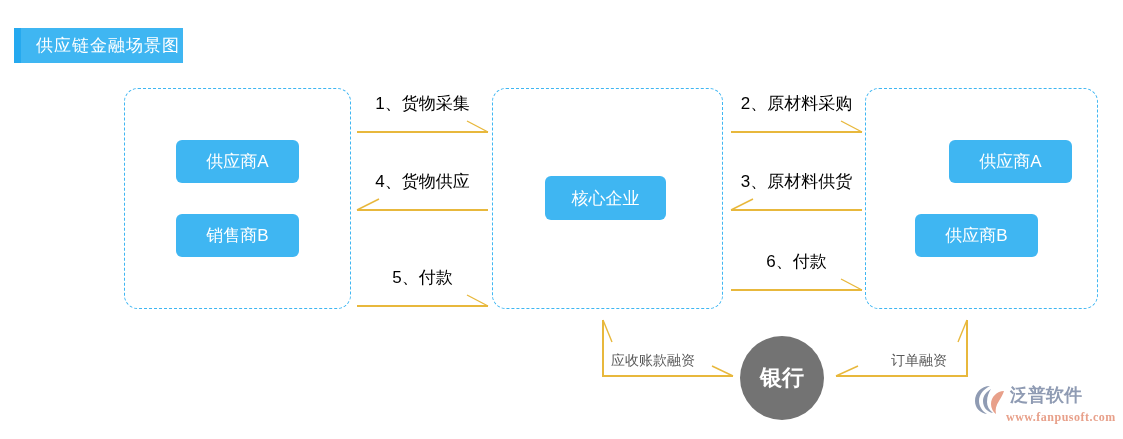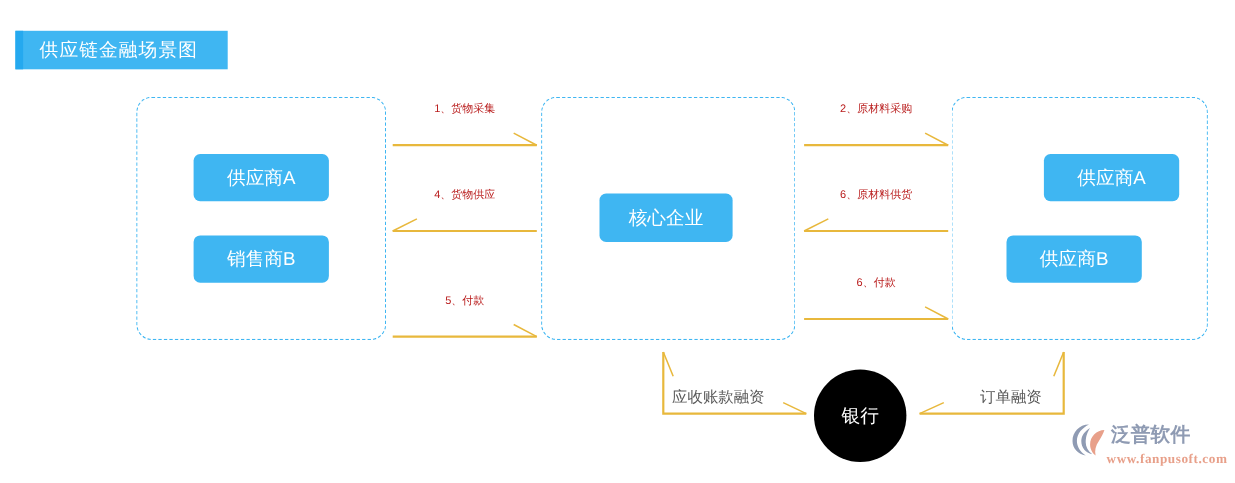--- a/index.html
+++ b/index.html
@@ -16,21 +16,21 @@
     height: 439px;
     background: #ffffff;
     overflow: hidden;
   }
 
   
   .title-bar {
     position: absolute;
     left: 14px;
     top: 28px;
-    width: 193px;
+    width: 169px;
     height: 35px;
     background: #3fb6f2;
     display: flex;
     align-items: center;
   }
   .title-accent {
     position: absolute;
     left: 0;
     top: 0;
     width: 7px;
@@ -80,41 +80,42 @@
   #chip-supplier-b { left: 915px; top: 214px; width: 123px; height: 43px; }
 
   
   #bank-circle {
     position: absolute;
     left: 740px;
     top: 336px;
     width: 84px;
     height: 84px;
     border-radius: 50%;
-    background: #000000;
+    background: #737373;
     color: #ffffff;
-    font-size: 17px;
+    font-size: 22px;
     display: flex;
     align-items: center;
     justify-content: center;
+    font-weight: bold;
   }
 
   
   .flow {
     position: absolute;
     height: 46px;
   }
   .flow-label {
     position: absolute;
     left: 0;
     top: 0;
     width: 100%;
     text-align: center;
-    color: #b91c1c;
-    font-size: 10px;
+    color: #000000;
+    font-size: 17px;
     white-space: nowrap;
   }
   .flow-svg {
     position: absolute;
     left: 0;
     bottom: 0;
     width: 100%;
     height: 22px;
     display: block;
     overflow: visible;
@@ -229,21 +230,21 @@
 
   <div class="flow" id="flow-2">
     <div class="flow-label">2、原材料采购</div>
     <svg class="flow-svg" viewBox="0 0 131 22" preserveAspectRatio="none">
       <line x1="0" y1="16" x2="131" y2="16" stroke="#e8b83c" stroke-width="2"></line>
       <line x1="110" y1="5" x2="131" y2="16" stroke="#e8b83c" stroke-width="1.4"></line>
     </svg>
   </div>
 
   <div class="flow" id="flow-3">
-    <div class="flow-label">6、原材料供货</div>
+    <div class="flow-label">3、原材料供货</div>
     <svg class="flow-svg" viewBox="0 0 131 22" preserveAspectRatio="none">
       <line x1="0" y1="16" x2="131" y2="16" stroke="#e8b83c" stroke-width="2"></line>
       <line x1="0" y1="16" x2="22" y2="5" stroke="#e8b83c" stroke-width="1.4"></line>
     </svg>
   </div>
 
   <div class="flow" id="flow-6">
     <div class="flow-label">6、付款</div>
     <svg class="flow-svg" viewBox="0 0 131 22" preserveAspectRatio="none">
       <line x1="0" y1="16" x2="131" y2="16" stroke="#e8b83c" stroke-width="2"></line>

